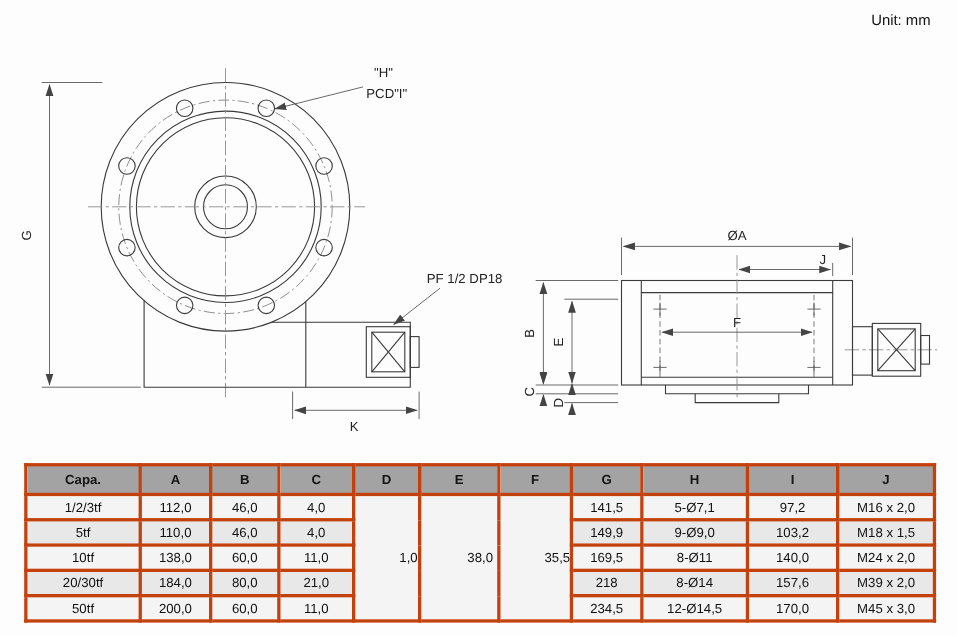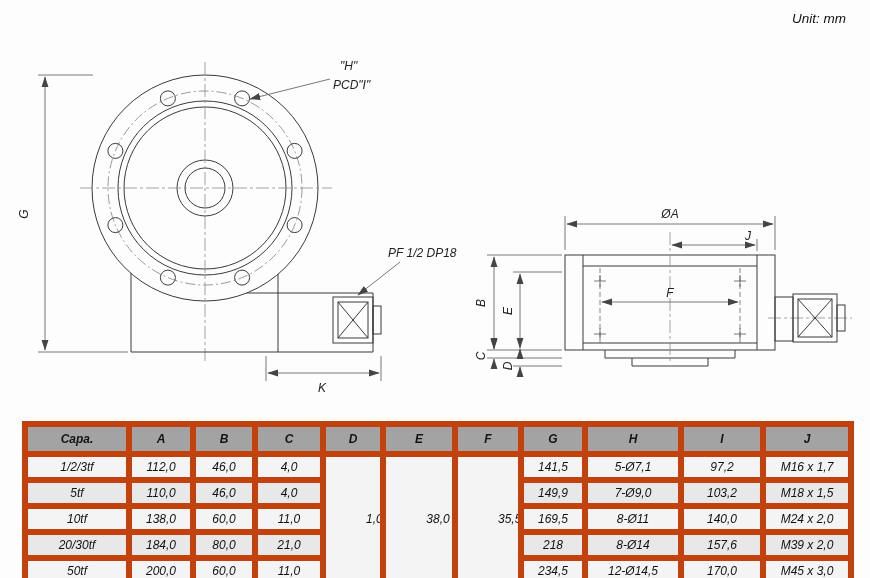--- a/index.html
+++ b/index.html
@@ -1,30 +1,30 @@
 <!DOCTYPE html>
 <html><head>
 <meta charset="utf-8">
 <style>
   html,body { margin:0; padding:0; background:#ffffff; }
   .page {
     position:relative; width:870px; height:578px; background:#fdfdfd;
-    font-family:"Liberation Sans", sans-serif; overflow:hidden;font-style:italic;
+    font-family:"Liberation Sans", sans-serif; overflow:hidden;
   }
   .unit-label {
     position:absolute; top:11px; right:24px; font-size:13.5px; color:#111;
   }
   .drawing { position:absolute; top:0; left:0; }
   .drawing text { font-family:"Liberation Sans", sans-serif; font-size:12px; fill:#222; }
   .dim-table {
     position:absolute; left:22px; top:421px; width:826px;
     border-collapse:collapse; table-layout:fixed; font-size:12px; color:#111;
   }
   .dim-table th, .dim-table td {
-    border:6px solid #c2410c; text-align:center; vertical-align:middle;
+    border:3px solid #c2410c; text-align:center; vertical-align:middle;
     padding:1px 2px; height:18px; overflow:hidden; white-space:nowrap;margin-top:40px;
   }
   .dim-table thead th { background:#a3a3a3; font-weight:bold; height:22px; color:#141414; }
   .dim-table tbody tr:nth-child(odd) td { background:#f4f4f4; }
   .dim-table tbody tr:nth-child(even) td { background:#e8e8e8; }
   .dim-table tbody td.merge { background:#f0f0f0;padding-left:40px; }
 </style>
 </head>
 <body>
 
@@ -180,29 +180,29 @@
         <td>1/2/3tf</td>
         <td>112,0</td>
         <td>46,0</td>
         <td>4,0</td>
         <td class="merge" rowspan="5">1,0</td>
         <td class="merge" rowspan="5">38,0</td>
         <td class="merge" rowspan="5">35,5</td>
         <td>141,5</td>
         <td>5-Ø7,1</td>
         <td>97,2</td>
-        <td>M16 x 1,7</td>
+        <td>M16 x 2,0</td>
       </tr>
       <tr>
         <td>5tf</td>
         <td>110,0</td>
         <td>46,0</td>
         <td>4,0</td>
         <td>149,9</td>
-        <td>7-Ø9,0</td>
+        <td>9-Ø9,0</td>
         <td>103,2</td>
         <td>M18 x 1,5</td>
       </tr>
       <tr>
         <td>10tf</td>
         <td>138,0</td>
         <td>60,0</td>
         <td>11,0</td>
         <td>169,5</td>
         <td>8-Ø11</td>

